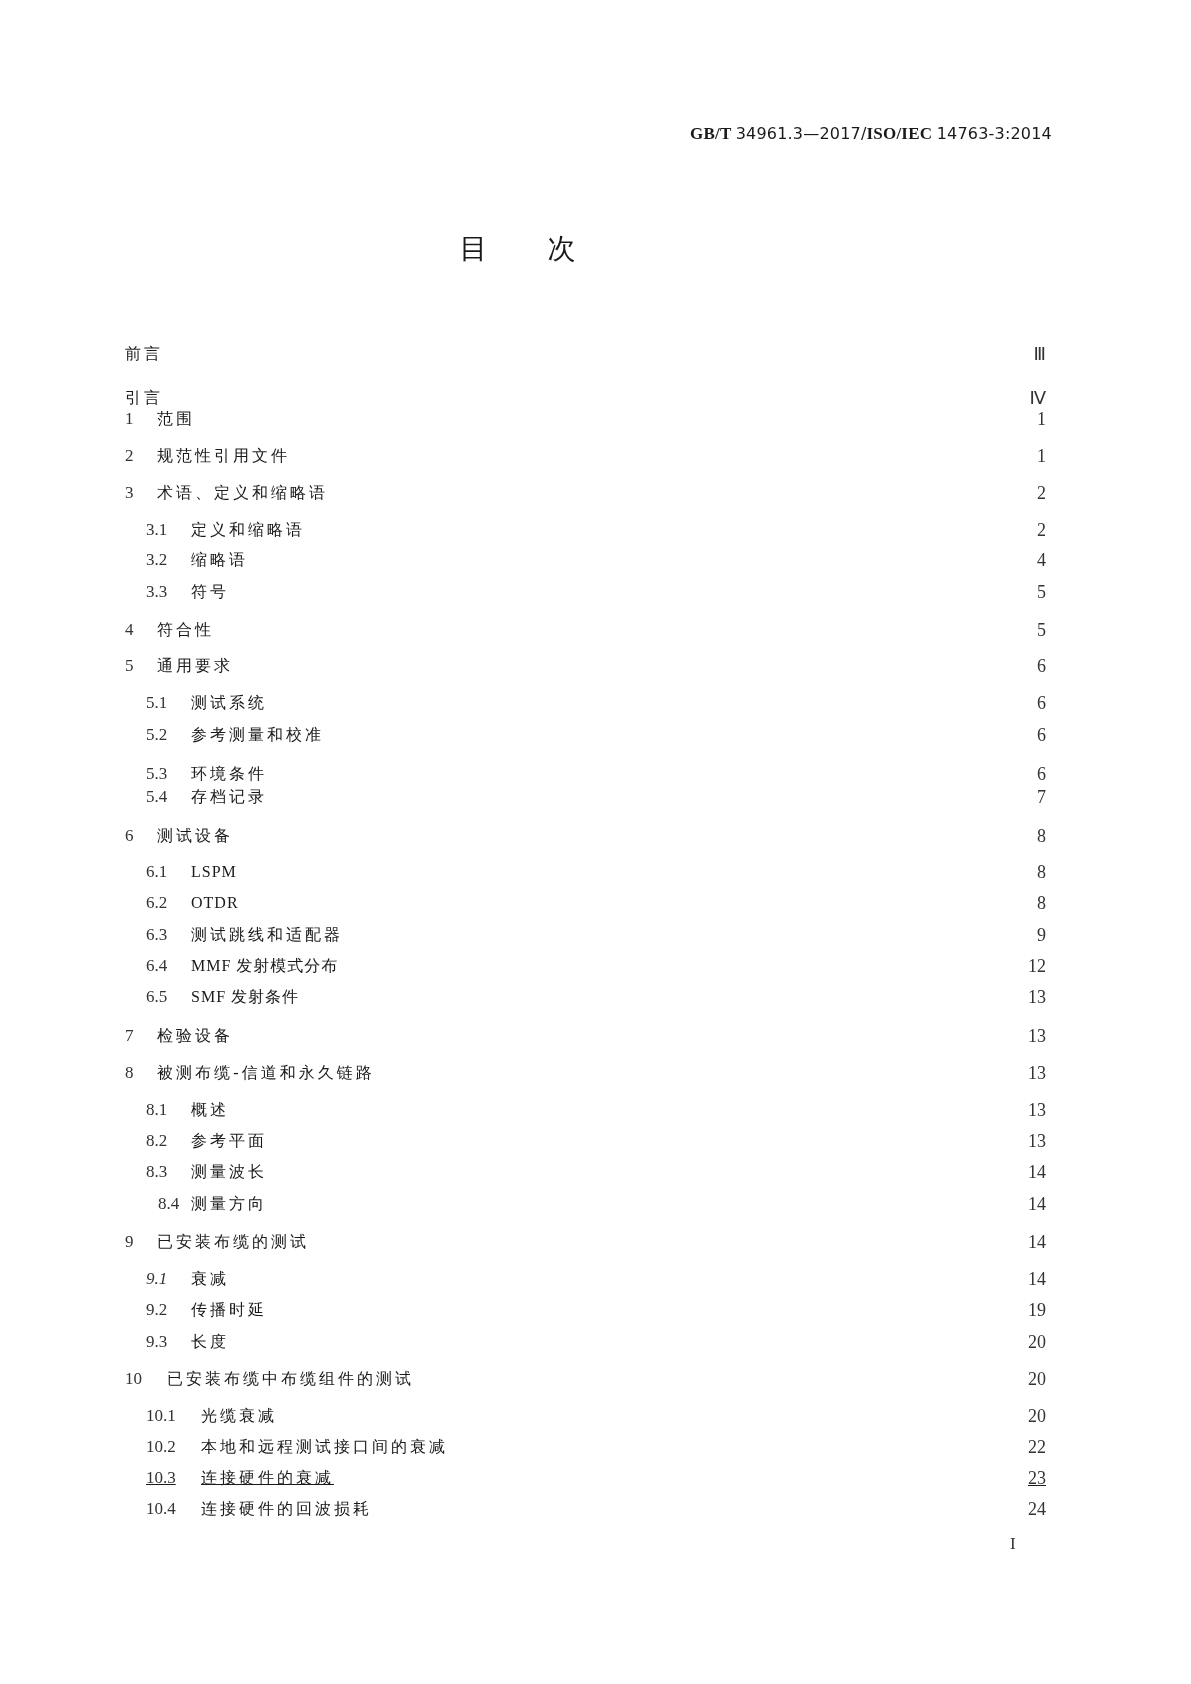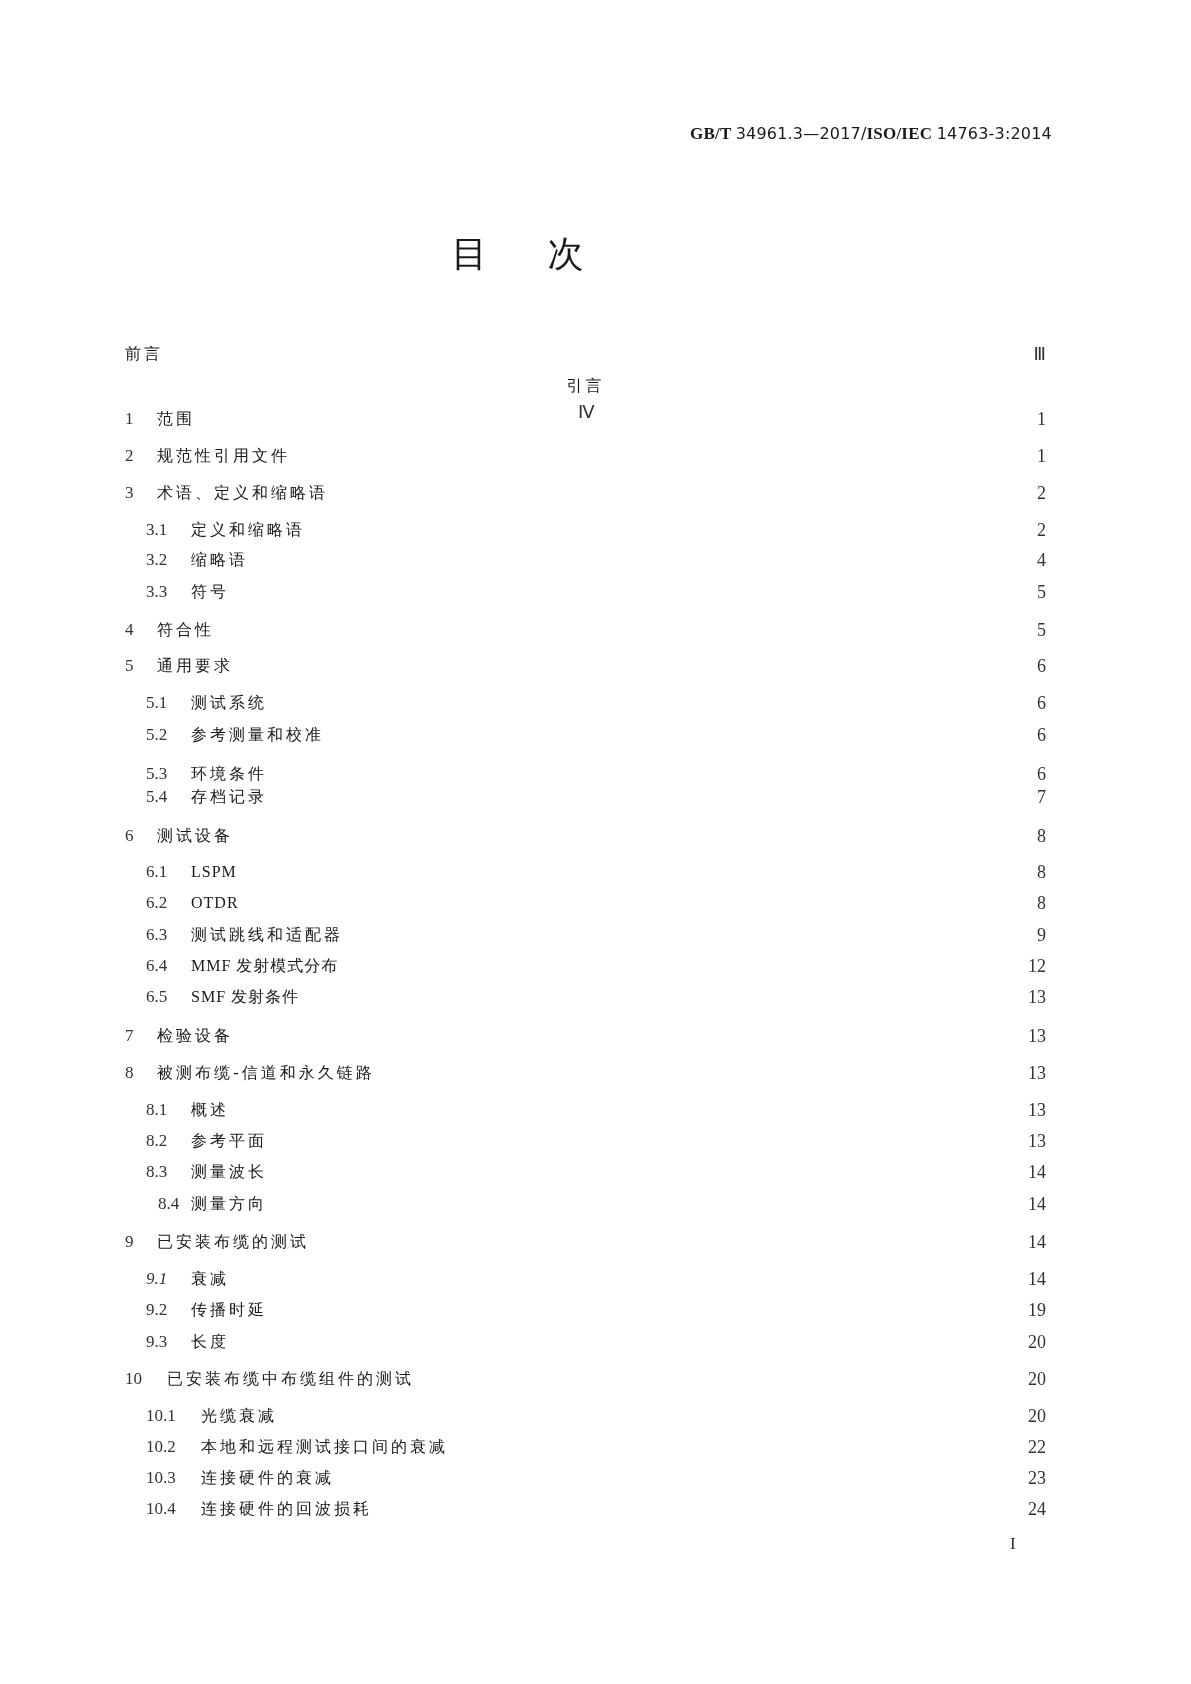--- a/index.html
+++ b/index.html
@@ -1,21 +1,21 @@
 <!DOCTYPE html>
 <html><head>
 <meta charset="utf-8">
 <style>
   html, body { margin:0; padding:0; background:#fff; }
   body { width:1191px; height:1684px; position:relative; overflow:hidden; color:#1a1a1a;
          font-family: "DejaVu Serif", "Liberation Serif", serif; }
   .std-header { position:absolute; right:139px; top:124px; font-size:17px; font-weight:bold;
                 font-family:"Liberation Serif", serif; letter-spacing:0.2px; white-space:nowrap; }
   .std-header .num { font-weight:normal; font-family:"DejaVu Sans", sans-serif; font-size:16px; }
-  .title { position:absolute; left:0; width:1035px; top:230px; text-align:center; font-size:36px;
+  .title { position:absolute; left:0; width:1035px; top:230px; text-align:center; font-size:28px;
            font-family:"DejaVu Sans", sans-serif; letter-spacing:60px; padding-left:60px; box-sizing:border-box; }
   .toc { position:absolute; left:125px; top:333px; width:921px; }
   .row { position:absolute; left:0; right:0; height:26px; display:flex; align-items:center;
          font-size:16.5px; line-height:26px; }
   .row.sub { left:21px; }
   .row .num { white-space:nowrap; font-family:"Liberation Serif", serif; font-size:17px; color:#333; }
   .row .lbl { white-space:nowrap; letter-spacing:3px; font-family:"DejaVu Sans", sans-serif; font-size:16px; }
   .row .lbl.ascii { letter-spacing:1px; font-family:"Liberation Serif", serif; font-size:16px; }
   .row .dots { flex:1; height:26px; margin:0 6px 0 8px; overflow:hidden;
                background-image:radial-gradient(circle, #111 1.1px, transparent 1.4px);
@@ -35,21 +35,21 @@
 
 <div class="title">目次</div>
 
 <div class="toc" id="toc">
     <div class="row" style="top: 8px;">
       <span class="num"></span>
       <span class="lbl">前言</span>
       <span class="dots"></span>
       <span class="pg">Ⅲ</span>
     </div>
-    <div class="row" style="top: 40px; flex-direction: column;">
+    <div class="row" style="top: 52px;">
       <span class="num"></span>
       <span class="lbl">引言</span>
       <span class="dots"></span>
       <span class="pg">Ⅳ</span>
     </div>
     <div class="row" style="top: 73px;">
       <span class="num" style="width: 32px;">1</span>
       <span class="lbl">范围</span>
       <span class="dots"></span>
       <span class="pg">1</span>
@@ -227,21 +227,21 @@
       <span class="lbl">光缆衰减</span>
       <span class="dots"></span>
       <span class="pg">20</span>
     </div>
     <div class="row sub" style="top: 1101px;">
       <span class="num" style="width: 55px;">10.2</span>
       <span class="lbl">本地和远程测试接口间的衰减</span>
       <span class="dots"></span>
       <span class="pg">22</span>
     </div>
-    <div class="row sub" style="top: 1132px;">
+    <div class="row sub" style="top: 1132px; text-decoration: underline;">
       <span class="num" style="width: 55px;">10.3</span>
       <span class="lbl">连接硬件的衰减</span>
       <span class="dots"></span>
       <span class="pg">23</span>
     </div>
     <div class="row sub" style="top: 1163px;">
       <span class="num" style="width: 55px;">10.4</span>
       <span class="lbl">连接硬件的回波损耗</span>
       <span class="dots"></span>
       <span class="pg">24</span>

